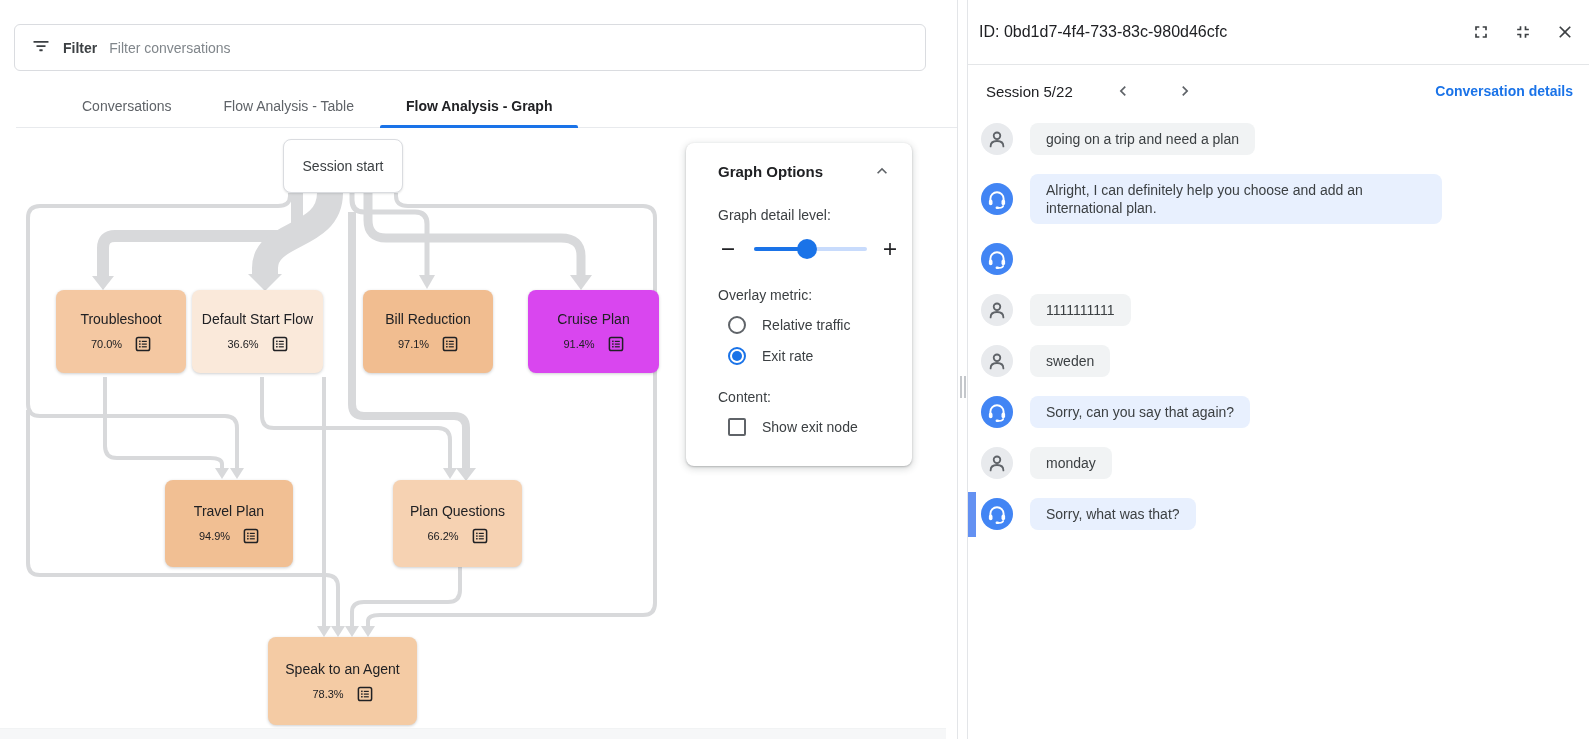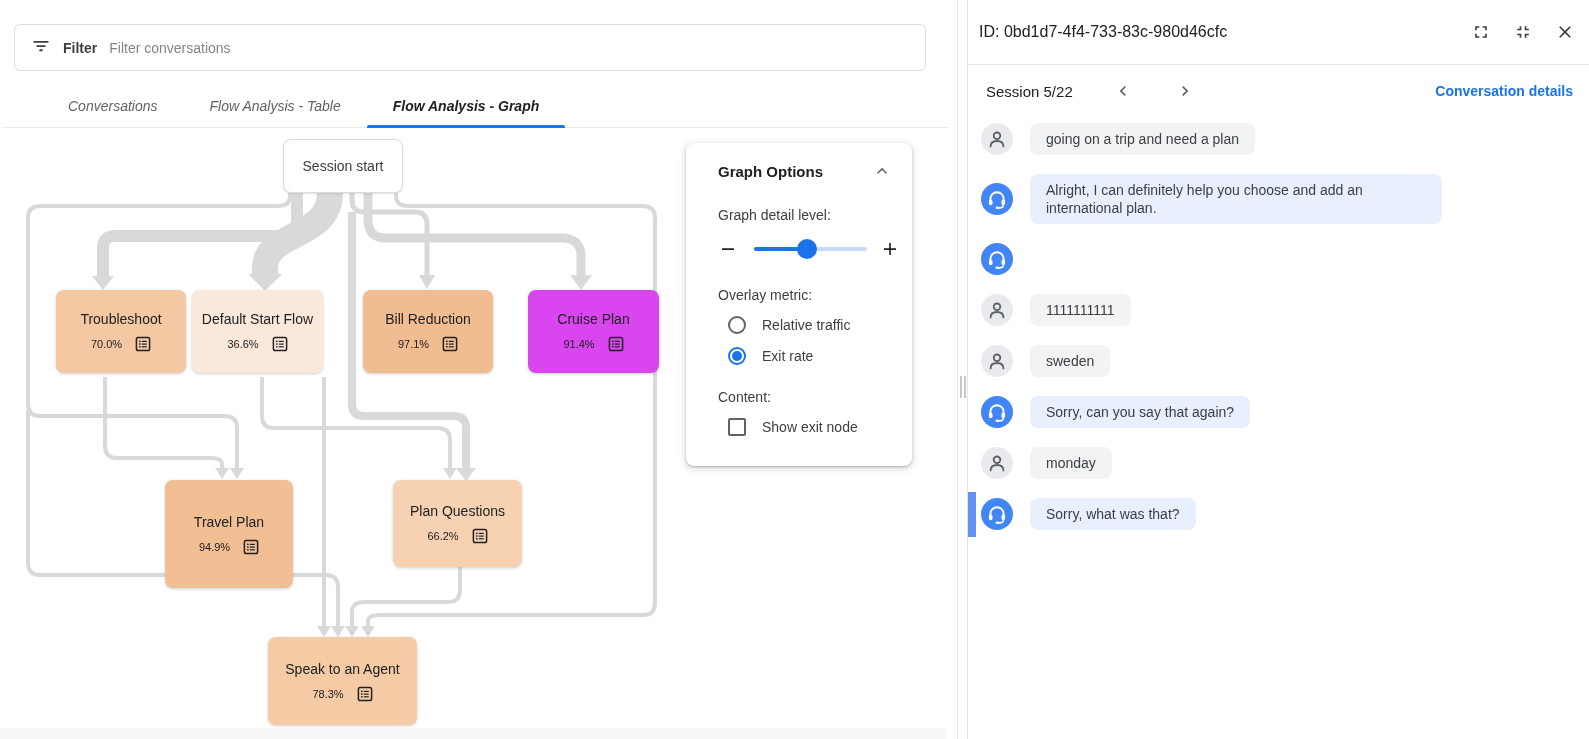--- a/index.html
+++ b/index.html
@@ -8,22 +8,22 @@
 
   
   .left-section { position:absolute; left:0; top:0; width:957px; height:739px; background:#fff; }
 
   .filter-bar { position:absolute; left:14px; top:24px; width:912px; height:47px;
     border:1px solid #dadce0; border-radius:6px; display:flex; align-items:center; gap:12px;
     padding:0 16px; background:#fff; cursor:text; }
   .filter-label { font-size:14px; font-weight:700; color:#3c4043; }
   .filter-placeholder { font-size:14px; color:#80868b; }
 
-  .tabs { position:absolute; left:2px; top:86px; width:946px; height:42px;
-    border-bottom:1px solid #e8eaed; display:flex; padding-left:40px;font-style:italic; }
+  .tabs { position:absolute; left:16px; top:86px; width:946px; height:42px;
+    border-bottom:1px solid #e8eaed; display:flex; padding-left:40px; }
   .tab { position:relative; padding:0 26px; font-size:14px; color:#5f6368; line-height:41px;
     cursor:pointer; white-space:nowrap; }
   .tab.active { color:#202124; font-weight:700; }
   .tab.active::after { content:""; position:absolute; left:0; right:0; bottom:-1px; height:3px;
     background:#1a73e8; border-radius:2px 2px 0 0; }
 
   .graph-area { position:absolute; left:0; top:128px; width:957px; height:611px; overflow:hidden; }
   .edges-svg { position:absolute; left:0; top:-128px; width:957px; height:739px; }
 
   .flow-node { position:absolute; border-radius:8px; display:flex; flex-direction:column;
@@ -33,21 +33,21 @@
   .flow-node .nstats { display:flex; align-items:center; gap:13px; }
   .flow-node .npct { font-size:11px; color:#202124; }
   .node-start { background:#fff; border:1px solid #dadce0; box-shadow:0 1px 2px rgba(60,64,67,.15); }
   .node-start .nlabel { color:#3c4043; }
 
   #n-session      { left:283px; top:139px; width:120px; height:54px; }
   #n-troubleshoot { left:56px;  top:290px; width:130px; height:83px; }
   #n-dsf          { left:192px; top:290px; width:131px; height:83px; }
   #n-bill         { left:363px; top:290px; width:130px; height:83px; }
   #n-cruise       { left:516px; top:290px; width:131px; height:83px; }
-  #n-travel       { left:165px; top:480px; width:128px; height:108px; }
+  #n-travel       { left:165px; top:480px; width:128px; height:87px; }
   #n-planq        { left:393px; top:480px; width:129px; height:87px; }
   #n-speak        { left:268px; top:637px; width:149px; height:88px; }
 
   .hscroll-band { position:absolute; left:0; bottom:0; width:946px; height:11px;
     background:#f6f7f8; border-top:1px solid #f1f3f4; }
 
   
   .options-card { position:absolute; left:686px; top:143px; width:226px; height:323px;
     background:#fff; border-radius:8px; padding:0 20px 0 32px;
     box-shadow:0 1px 2px rgba(60,64,67,.3), 0 2px 6px 2px rgba(60,64,67,.15); }

